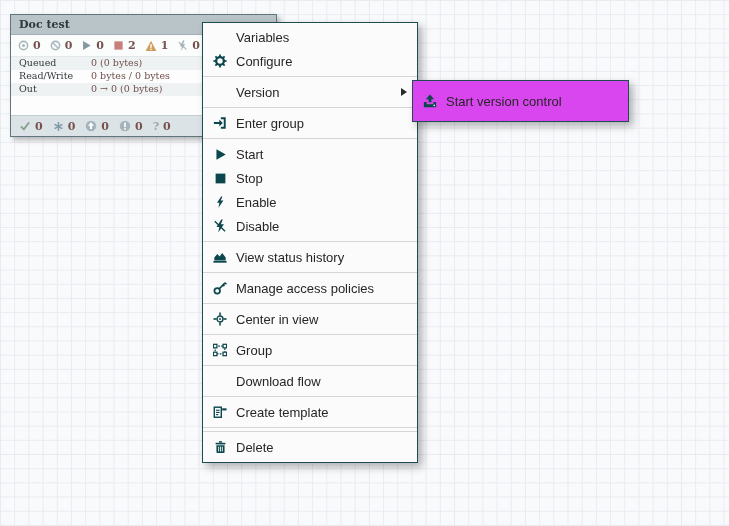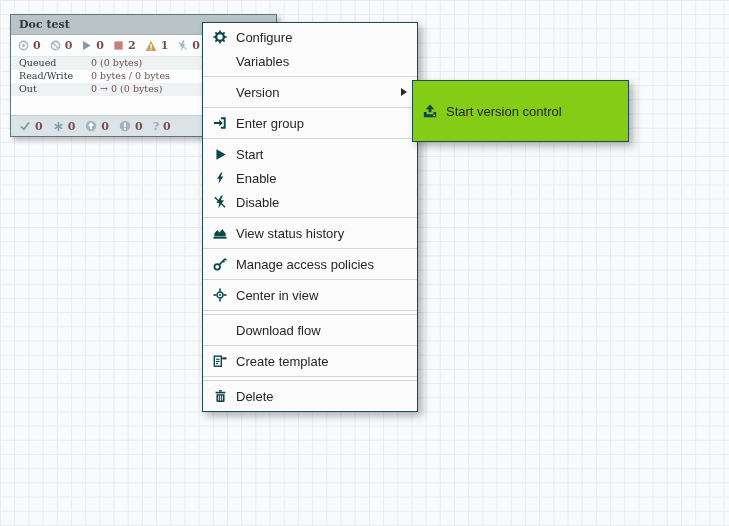--- a/index.html
+++ b/index.html
@@ -63,23 +63,23 @@
     font-size: 13px; color: #262626;
   }
   .mi-icon { width: 16px; height: 16px; margin-right: 8px; display: flex; align-items: center; justify-content: center; flex: none; }
   .mi-label { white-space: nowrap; }
   .mi-arrow { margin-left: auto; width: 0; height: 0; border-top: 4.5px solid transparent; border-bottom: 4.5px solid transparent; border-left: 6px solid #2b2b2b; }
   .menu-divider { height: 1px; background: #d4d6d6; margin: 3px 0; }
 
   
   .submenu {
     position: absolute; left: 412px; top: 80px; width: 217px;
-    background: #84cc16; border: 1px solid #1d4d52;
+    background: #d946ef; border: 1px solid #1d4d52;
     box-shadow: 4px 4px 8px rgba(0,0,0,.3);
-    padding: 18px 0;
+    padding: 8px 0;
   }
   svg { display: block; }
 </style>
 </head>
 <body>
 
 <div class="pg">
   <div class="pg-header">
     <span>Doc test</span>
   </div>
@@ -198,43 +198,43 @@
     <span class="vc-pair">
       <span style="font-family:'DejaVu Serif',serif;font-weight:bold;font-size:11px;color:#9aa9b1;">?</span>
       <span class="cnt">0</span>
     </span>
   </div>
 </div>
 
 <div class="menu">
 
   <div class="menu-item">
+    <span class="mi-icon"></span>
+    <span class="mi-label">Variables</span>
+  </div>
+
+  <div class="menu-item">
     <span class="mi-icon">
       <svg width="14" height="14" viewBox="0 0 16 16">
           <g stroke="#0b474c" stroke-width="2">
             <line x1="8" y1="0.5" x2="8" y2="3.5"></line>
             <line x1="8" y1="12.5" x2="8" y2="15.5"></line>
             <line x1="0.5" y1="8" x2="3.5" y2="8"></line>
             <line x1="12.5" y1="8" x2="15.5" y2="8"></line>
             <line x1="2.7" y1="2.7" x2="4.8" y2="4.8"></line>
             <line x1="11.2" y1="11.2" x2="13.3" y2="13.3"></line>
             <line x1="13.3" y1="2.7" x2="11.2" y2="4.8"></line>
             <line x1="2.7" y1="13.3" x2="4.8" y2="11.2"></line>
           </g>
           <circle cx="8" cy="8" r="4.4" fill="none" stroke="#0b474c" stroke-width="2.6"></circle>
         </svg>
     </span>
     <span class="mi-label">Configure</span>
   </div>
 
-  <div class="menu-item">
-    <span class="mi-icon"></span>
-    <span class="mi-label">Variables</span>
-  </div>
-
   <div class="menu-divider"></div>
 
   <div class="menu-item">
     <span class="mi-icon"></span>
     <span class="mi-label">Version</span>
     <span class="mi-arrow"></span>
   </div>
 
   <div class="menu-divider"></div>
 
@@ -252,20 +252,28 @@
 
   <div class="menu-item">
     <span class="mi-icon">
       <svg width="13" height="13" viewBox="0 0 16 16">
           <polygon points="3,1.5 14.5,8 3,14.5" fill="#0b474c"></polygon>
         </svg>
     </span>
     <span class="mi-label">Start</span>
   </div>
 
+  <div class="menu-item">
+    <span class="mi-icon">
+      <svg width="13" height="13" viewBox="0 0 16 16">
+          <rect x="2" y="2" width="12" height="12" fill="#0b474c"></rect>
+        </svg>
+    </span>
+    <span class="mi-label">Stop</span>
+  </div>
 
   <div class="menu-item">
     <span class="mi-icon">
       <svg width="12" height="14" viewBox="0 0 16 16">
           <polygon points="9.5,0.5 4,9 7.2,9 6,15.5 12.5,6 9,6 11.2,0.5" fill="#0b474c"></polygon>
         </svg>
     </span>
     <span class="mi-label">Enable</span>
   </div>
 
@@ -321,20 +329,32 @@
             <line x1="12" y1="8" x2="15.5" y2="8"></line>
           </g>
           <circle cx="8" cy="8" r="1.1" fill="#0b474c"></circle>
         </svg>
     </span>
     <span class="mi-label">Center in view</span>
   </div>
 
   <div class="menu-divider"></div>
 
+  <div class="menu-item">
+    <span class="mi-icon">
+      <svg width="14" height="14" viewBox="0 0 16 16">
+          <rect x="2.5" y="3.5" width="11" height="9" fill="none" stroke="#0b474c" stroke-width="1.4" stroke-dasharray="2,1.4"></rect>
+          <rect x="0.5" y="1.5" width="4" height="4" fill="#fbfbfb" stroke="#0b474c" stroke-width="1.4"></rect>
+          <rect x="11.5" y="1.5" width="4" height="4" fill="#fbfbfb" stroke="#0b474c" stroke-width="1.4"></rect>
+          <rect x="0.5" y="10.5" width="4" height="4" fill="#fbfbfb" stroke="#0b474c" stroke-width="1.4"></rect>
+          <rect x="11.5" y="10.5" width="4" height="4" fill="#fbfbfb" stroke="#0b474c" stroke-width="1.4"></rect>
+        </svg>
+    </span>
+    <span class="mi-label">Group</span>
+  </div>
 
   <div class="menu-divider"></div>
 
   <div class="menu-item">
     <span class="mi-icon"></span>
     <span class="mi-label">Download flow</span>
   </div>
 
   <div class="menu-divider"></div>
 

